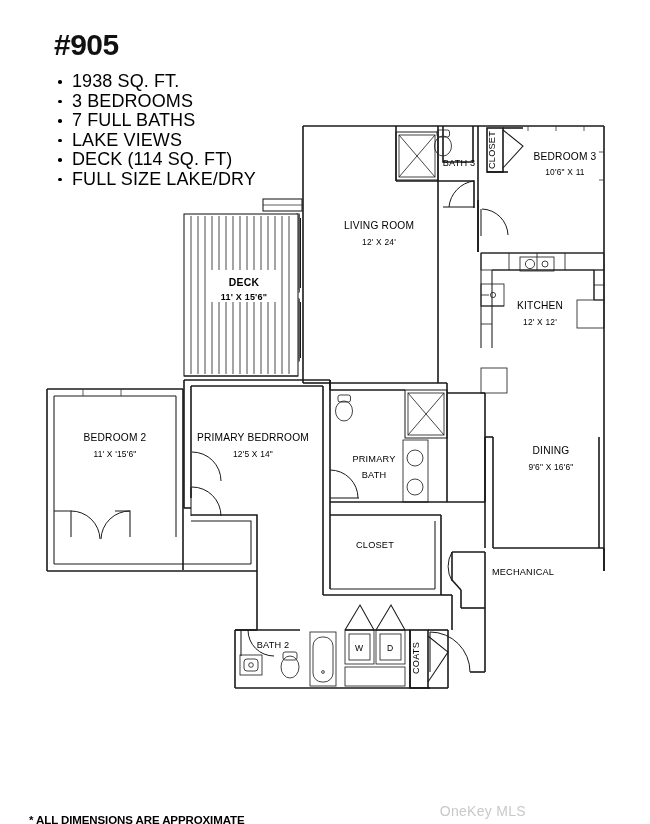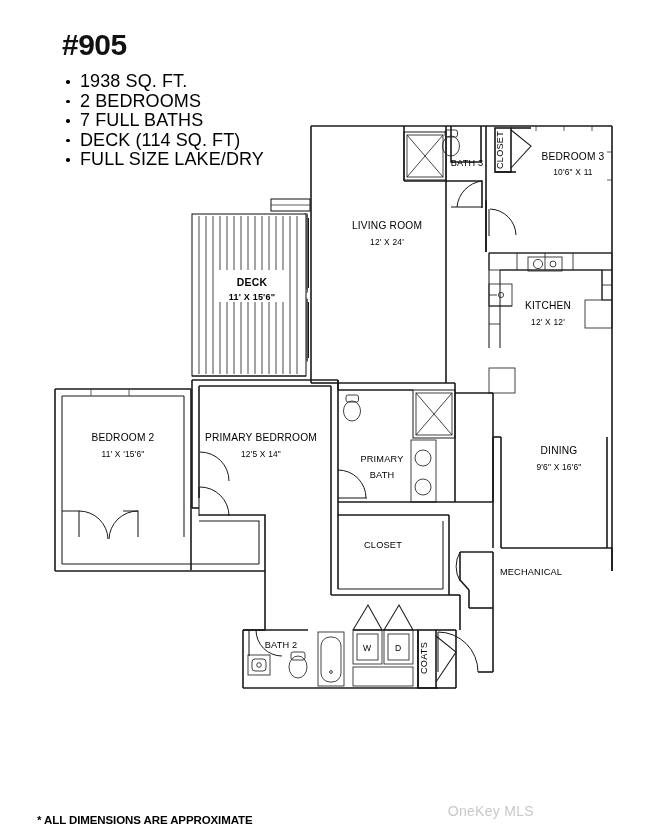--- a/index.html
+++ b/index.html
@@ -12,21 +12,21 @@
     width: 650px;
     height: 824px;
     position: relative;
     font-family: "Liberation Sans", sans-serif;
     color: #000000;
     overflow: hidden;
   }
 
   #page {
     position: absolute;
-    left: 8px; top: 0;
+    left: 0; top: 0;
     width: 536px;
     height: 824px;
     background: #ffffff;
   }
 
   
   .header {
     position: absolute;
     left: 54px;
     top: 28px;
@@ -142,22 +142,23 @@
 </style>
 </head>
 <body>
 
 <div id="page">
 
   <div class="header">
     <h1 class="unit-title">#905</h1>
     <ul class="feature-list">
       <li>1938 SQ. FT.</li>
-      <li>2 BEDROOMS</li>
+      <li>3 BEDROOMS</li>
       <li>7 FULL BATHS</li>
+      <li>LAKE VIEWS</li>
       <li>DECK (114 SQ. FT)</li>
       <li>FULL SIZE LAKE/DRY</li>
     </ul>
   </div>
 
   <svg id="plan-svg" viewBox="0 0 650 824">
 
     <g>
 
       <path class="wall" d="M303,126 L604,126"></path>

